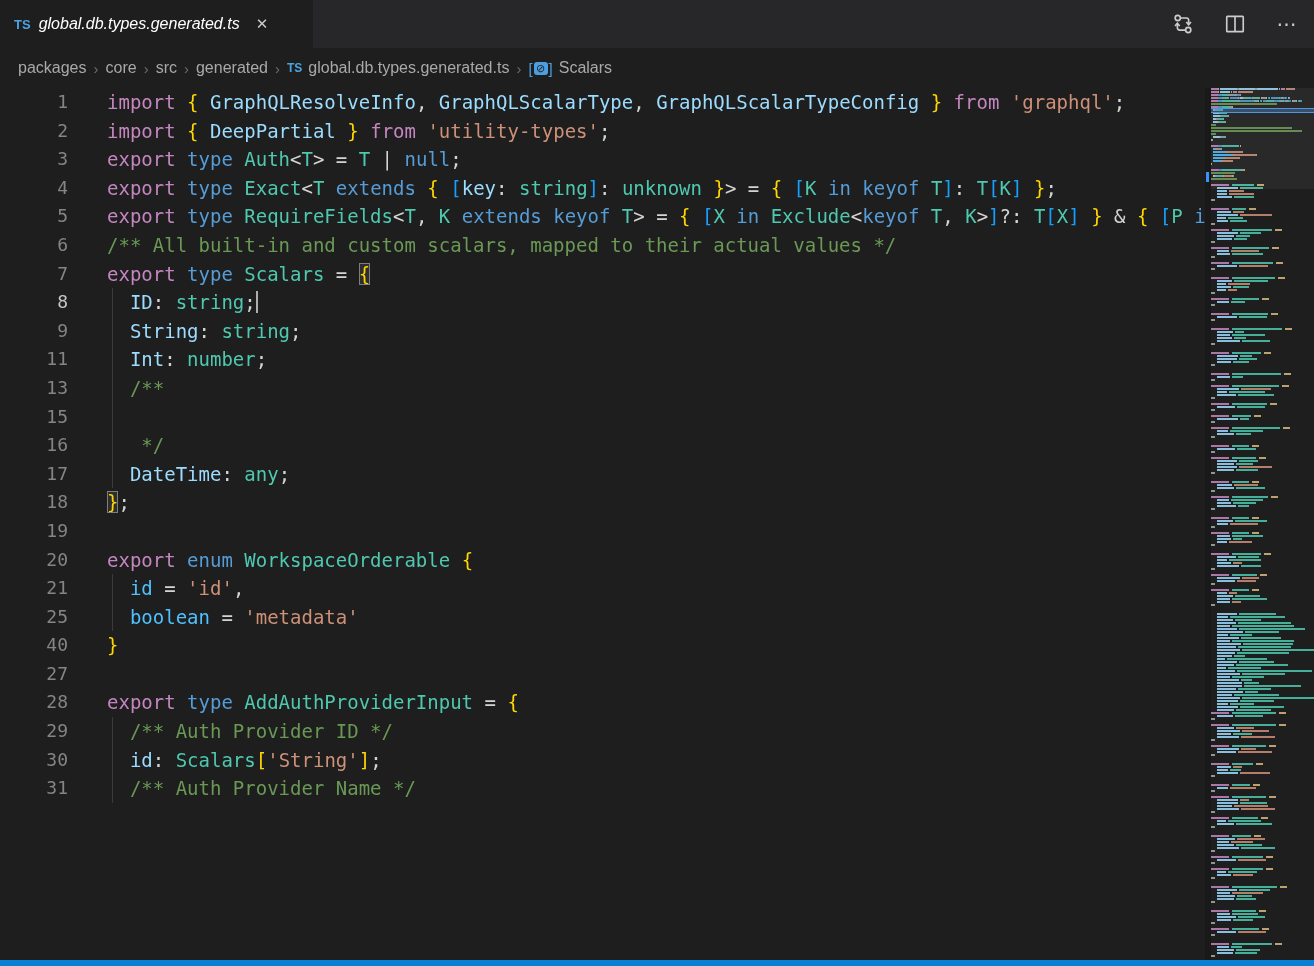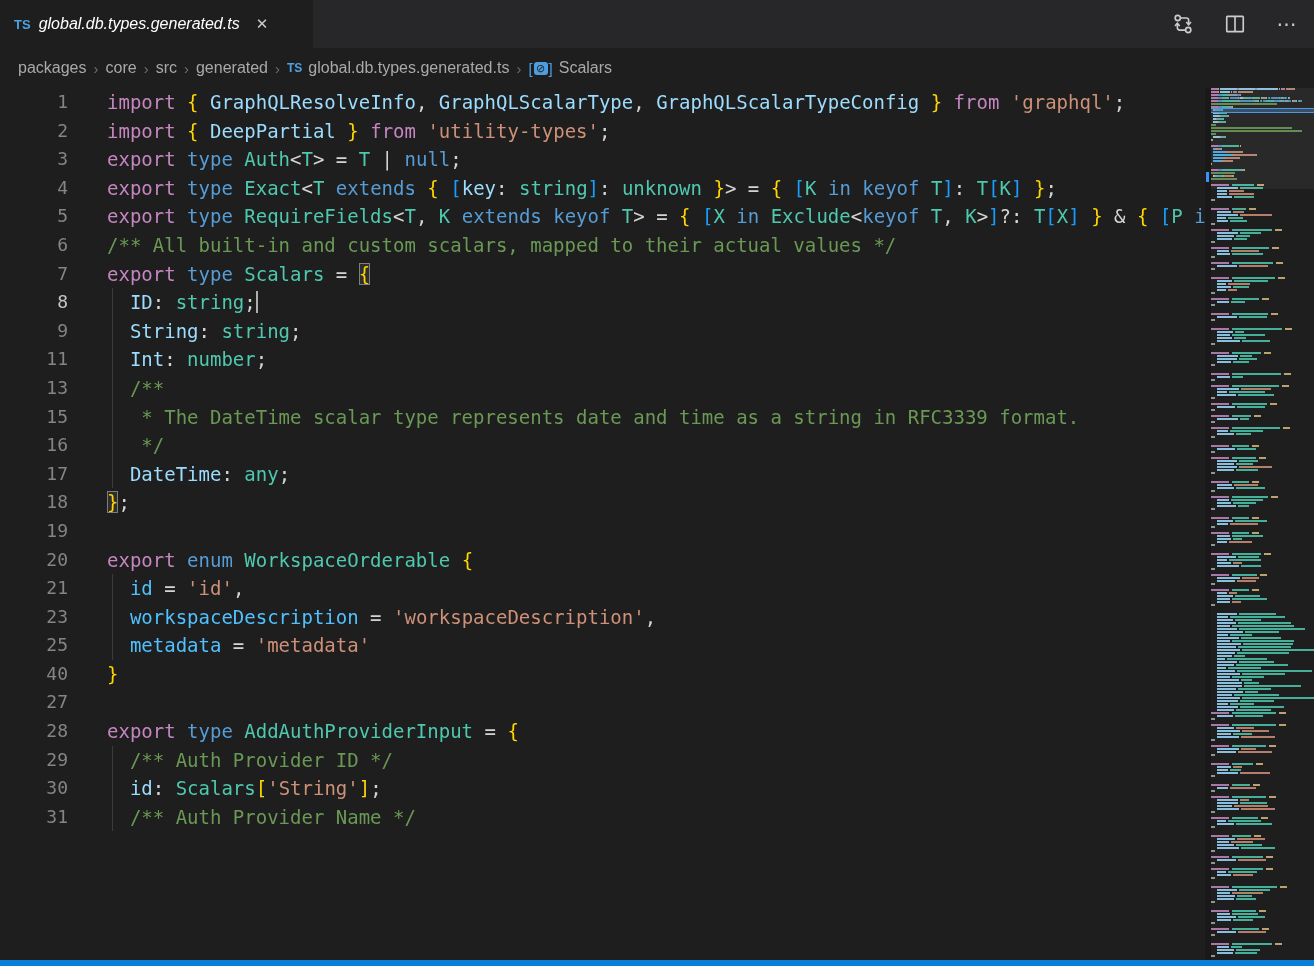--- a/index.html
+++ b/index.html
@@ -114,29 +114,28 @@
         <div class="row"><span class="ln">2</span><span class="code"><span class="tk-kw">import </span><span class="tk-b0">{</span><span class="tk-fg"> </span><span class="tk-vr">DeepPartial</span><span class="tk-fg"> </span><span class="tk-b0">}</span><span class="tk-fg"> </span><span class="tk-kw">from</span><span class="tk-fg"> </span><span class="tk-st">'utility-types'</span><span class="tk-fg">;</span></span></div>
         <div class="row"><span class="ln">3</span><span class="code"><span class="tk-kw">export </span><span class="tk-kw2">type </span><span class="tk-ty">Auth</span><span class="tk-fg">&lt;</span><span class="tk-ty">T</span><span class="tk-fg">&gt; = </span><span class="tk-ty">T</span><span class="tk-fg"> | </span><span class="tk-kw2">null</span><span class="tk-fg">;</span></span></div>
         <div class="row"><span class="ln">4</span><span class="code"><span class="tk-kw">export </span><span class="tk-kw2">type </span><span class="tk-ty">Exact</span><span class="tk-fg">&lt;</span><span class="tk-ty">T</span><span class="tk-fg"> </span><span class="tk-kw2">extends </span><span class="tk-b0">{</span><span class="tk-fg"> </span><span class="tk-b1">[</span><span class="tk-vr">key</span><span class="tk-fg">: </span><span class="tk-ty">string</span><span class="tk-b1">]</span><span class="tk-fg">: </span><span class="tk-ty">unknown</span><span class="tk-fg"> </span><span class="tk-b0">}</span><span class="tk-fg">&gt; = </span><span class="tk-b0">{</span><span class="tk-fg"> </span><span class="tk-b1">[</span><span class="tk-ty">K</span><span class="tk-fg"> </span><span class="tk-kw2">in </span><span class="tk-kw2">keyof </span><span class="tk-ty">T</span><span class="tk-b1">]</span><span class="tk-fg">: </span><span class="tk-ty">T</span><span class="tk-b1">[</span><span class="tk-ty">K</span><span class="tk-b1">]</span><span class="tk-fg"> </span><span class="tk-b0">}</span><span class="tk-fg">;</span></span></div>
         <div class="row"><span class="ln">5</span><span class="code"><span class="tk-kw">export </span><span class="tk-kw2">type </span><span class="tk-ty">RequireFields</span><span class="tk-fg">&lt;</span><span class="tk-ty">T</span><span class="tk-fg">, </span><span class="tk-ty">K</span><span class="tk-fg"> </span><span class="tk-kw2">extends </span><span class="tk-kw2">keyof </span><span class="tk-ty">T</span><span class="tk-fg">&gt; = </span><span class="tk-b0">{</span><span class="tk-fg"> </span><span class="tk-b1">[</span><span class="tk-ty">X</span><span class="tk-fg"> </span><span class="tk-kw2">in </span><span class="tk-ty">Exclude</span><span class="tk-fg">&lt;</span><span class="tk-kw2">keyof </span><span class="tk-ty">T</span><span class="tk-fg">, </span><span class="tk-ty">K</span><span class="tk-fg">&gt;</span><span class="tk-b1">]</span><span class="tk-fg">?: </span><span class="tk-ty">T</span><span class="tk-b1">[</span><span class="tk-ty">X</span><span class="tk-b1">]</span><span class="tk-fg"> </span><span class="tk-b0">}</span><span class="tk-fg"> &amp; </span><span class="tk-b0">{</span><span class="tk-fg"> </span><span class="tk-b1">[</span><span class="tk-ty">P</span><span class="tk-kw2"> i</span></span></div>
         <div class="row"><span class="ln">6</span><span class="code"><span class="tk-cm">/** All built-in and custom scalars, mapped to their actual values */</span></span></div>
         <div class="row"><span class="ln">7</span><span class="code"><span class="tk-kw">export </span><span class="tk-kw2">type </span><span class="tk-ty">Scalars</span><span class="tk-fg"> = </span><span class="tk-b0 mb">{</span></span></div>
         <div class="row"><span class="ln active">8</span><span class="code"><i class="guide"></i><span class="tk-fg">  </span><span class="tk-vr">ID</span><span class="tk-fg">: </span><span class="tk-ty">string</span><span class="tk-fg">;</span><span class="caret"></span></span></div>
         <div class="row"><span class="ln">9</span><span class="code"><i class="guide"></i><span class="tk-fg">  </span><span class="tk-vr">String</span><span class="tk-fg">: </span><span class="tk-ty">string</span><span class="tk-fg">;</span></span></div>
         <div class="row"><span class="ln">11</span><span class="code"><i class="guide"></i><span class="tk-fg">  </span><span class="tk-vr">Int</span><span class="tk-fg">: </span><span class="tk-ty">number</span><span class="tk-fg">;</span></span></div>
         <div class="row"><span class="ln">13</span><span class="code"><i class="guide"></i><span class="tk-cm">  /**</span></span></div>
-        <div class="row"><span class="ln">15</span><span class="code"><i class="guide"></i><span class="tk-cm">   * The DateTime scalar type represents date and time as a string in RFC3339 format.</span></span></div>
+        <div class="row"><span class="ln">15</span><span class="code"><i class="guide"></i></span></div>
         <div class="row"><span class="ln">16</span><span class="code"><i class="guide"></i><span class="tk-cm">   */</span></span></div>
         <div class="row"><span class="ln">17</span><span class="code"><i class="guide"></i><span class="tk-fg">  </span><span class="tk-vr">DateTime</span><span class="tk-fg">: </span><span class="tk-ty">any</span><span class="tk-fg">;</span></span></div>
         <div class="row"><span class="ln">18</span><span class="code"><span class="tk-b0 mb">}</span><span class="tk-fg">;</span></span></div>
         <div class="row"><span class="ln">19</span><span class="code"></span></div>
         <div class="row"><span class="ln">20</span><span class="code"><span class="tk-kw">export </span><span class="tk-kw2">enum </span><span class="tk-ty">WorkspaceOrderable</span><span class="tk-fg"> </span><span class="tk-b0">{</span></span></div>
         <div class="row"><span class="ln">21</span><span class="code"><i class="guide"></i><span class="tk-fg">  </span><span class="tk-en">id</span><span class="tk-fg"> = </span><span class="tk-st">'id'</span><span class="tk-fg">,</span></span></div>
-        <div class="row"><span class="ln">23</span><span class="code"><i class="guide"></i><span class="tk-fg">  </span><span class="tk-en">workspaceDescription</span><span class="tk-fg"> = </span><span class="tk-st">'workspaceDescription'</span><span class="tk-fg">,</span></span></div>
-        <div class="row"><span class="ln">25</span><span class="code"><i class="guide"></i><span class="tk-fg">  </span><span class="tk-en">metadata</span><span class="tk-fg"> = </span><span class="tk-st">'metadata'</span></span></div>
+        <div class="row"><span class="ln">25</span><span class="code"><i class="guide"></i><span class="tk-fg">  </span><span class="tk-en">boolean</span><span class="tk-fg"> = </span><span class="tk-st">'metadata'</span></span></div>
         <div class="row"><span class="ln">40</span><span class="code"><span class="tk-b0">}</span></span></div>
         <div class="row"><span class="ln">27</span><span class="code"></span></div>
         <div class="row"><span class="ln">28</span><span class="code"><span class="tk-kw">export </span><span class="tk-kw2">type </span><span class="tk-ty">AddAuthProviderInput</span><span class="tk-fg"> = </span><span class="tk-b0">{</span></span></div>
         <div class="row"><span class="ln">29</span><span class="code"><i class="guide"></i><span class="tk-cm">  /** Auth Provider ID */</span></span></div>
         <div class="row"><span class="ln">30</span><span class="code"><i class="guide"></i><span class="tk-fg">  </span><span class="tk-vr">id</span><span class="tk-fg">: </span><span class="tk-ty">Scalars</span><span class="tk-b0">[</span><span class="tk-st">'String'</span><span class="tk-b0">]</span><span class="tk-fg">;</span></span></div>
         <div class="row"><span class="ln">31</span><span class="code"><i class="guide"></i><span class="tk-cm">  /** Auth Provider Name */</span></span></div>
       </div>
   </div>
 
   <div class="minimap-wrap">

